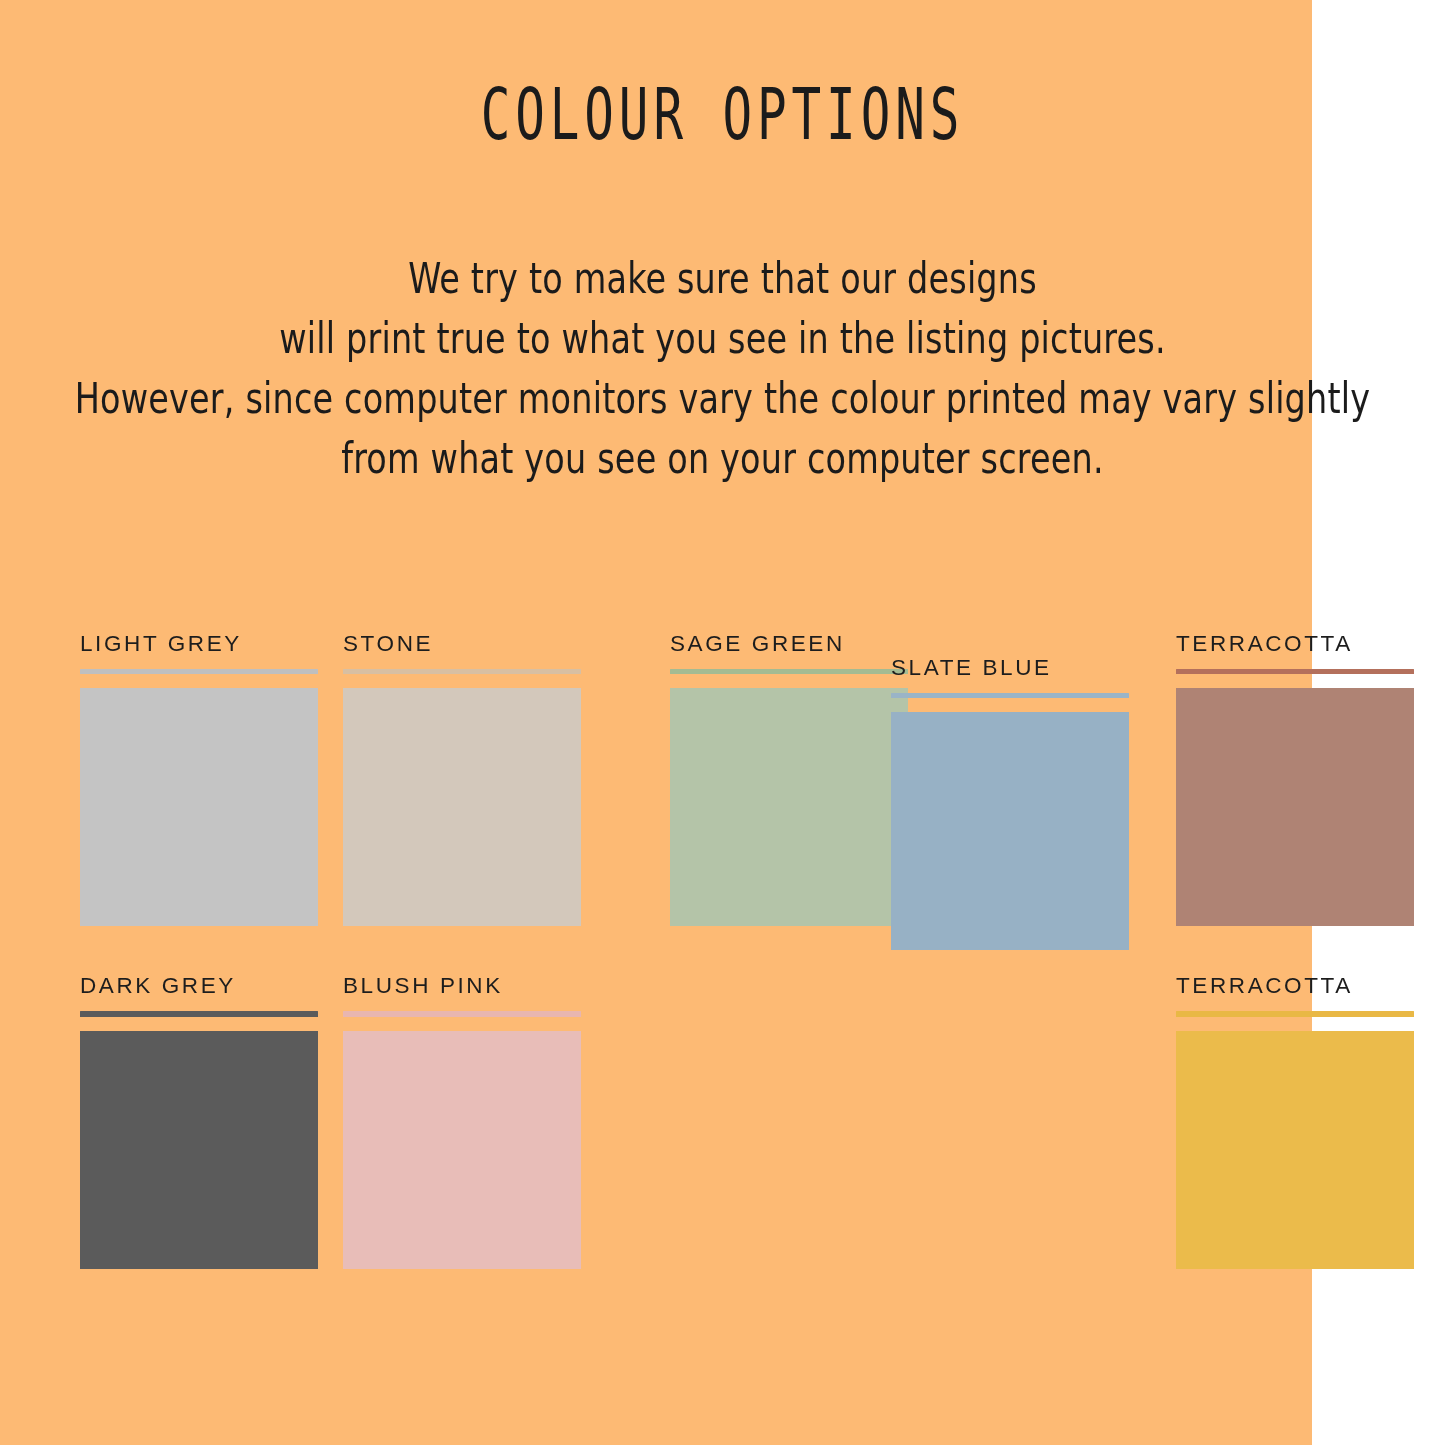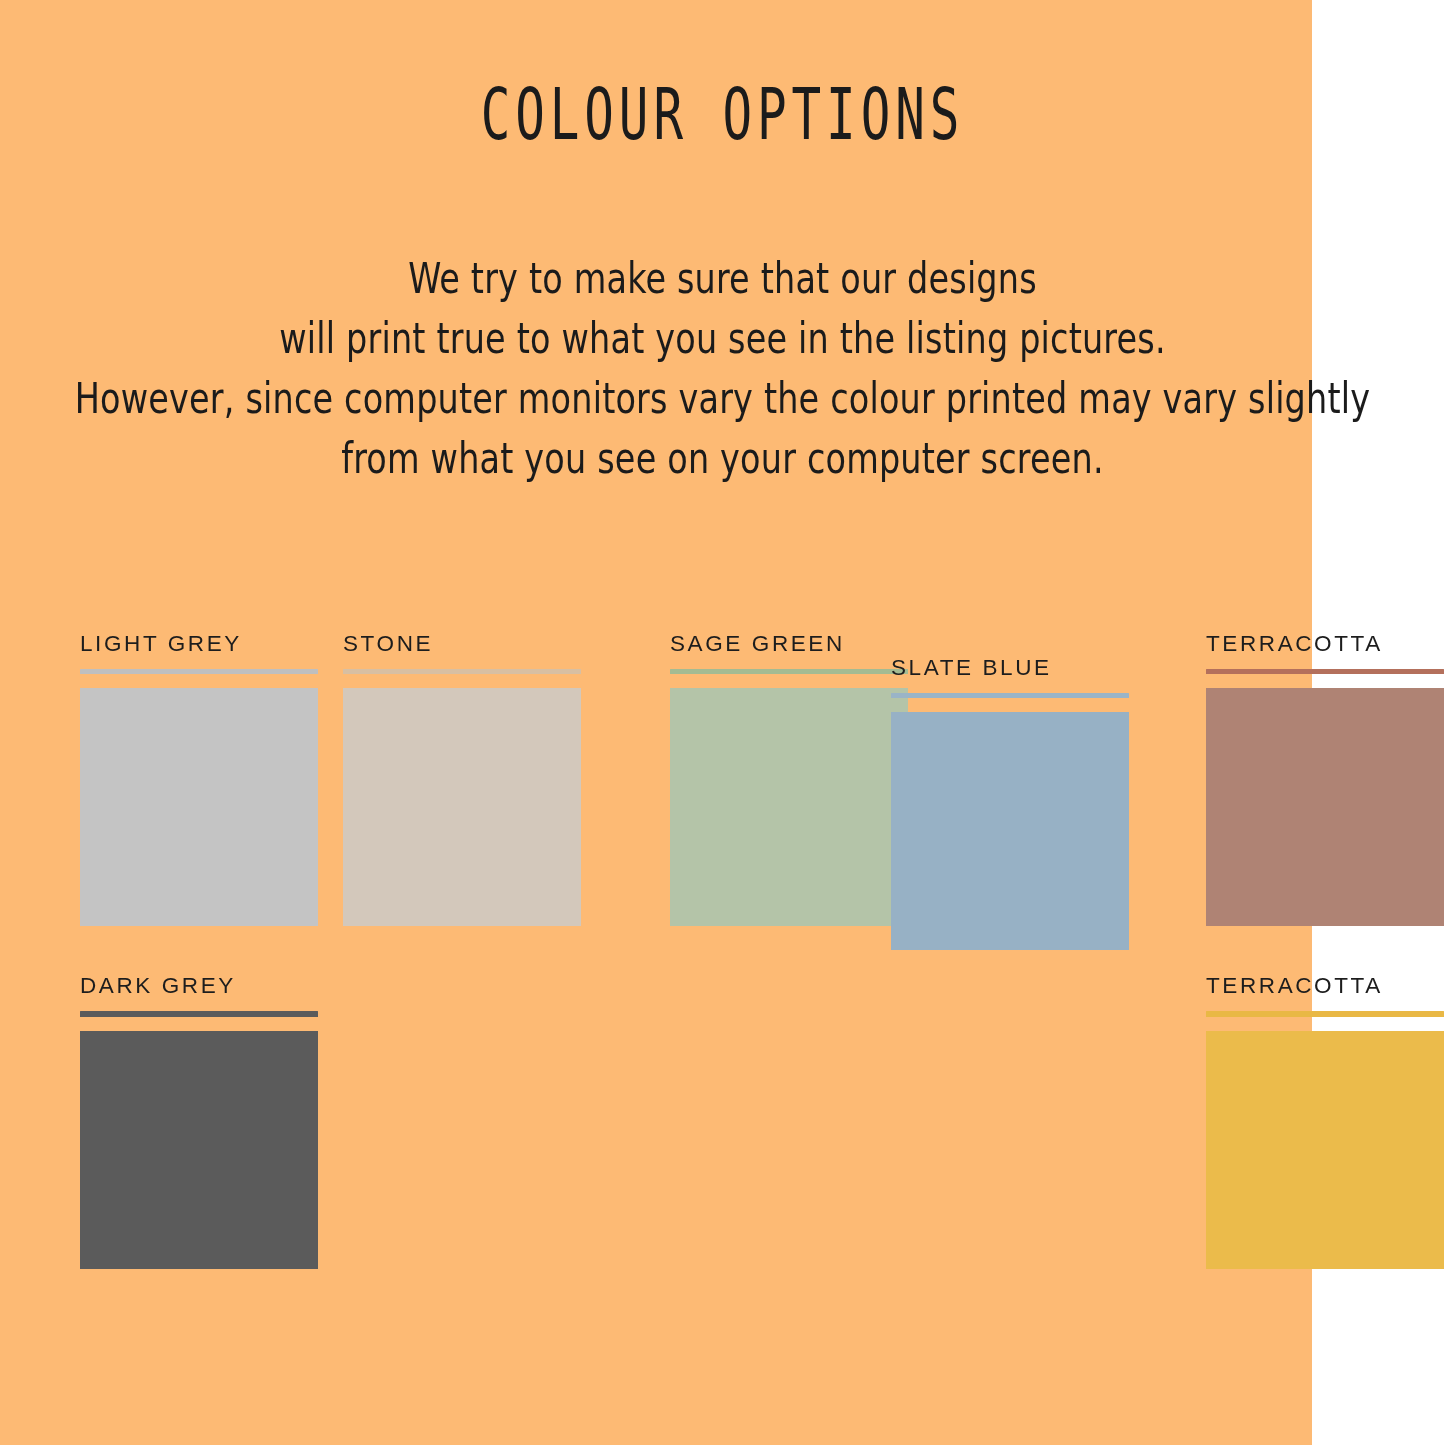--- a/index.html
+++ b/index.html
@@ -82,21 +82,21 @@
     position:absolute;
     top:0;
     width:238px;
   }
 
   
   .col-0 { left:0px;margin-left:48px;    }
   .col-1 { left:287px;margin-left:24px;  }
   .col-2 { left:594px;padding-left:44px;  }
   .col-3 { left:859px;margin-top:24px;  }
-  .col-4 { left:1174px; }
+  .col-4 { left:1144px; }
 
   .swatch-label {
     font-family:"Liberation Sans", sans-serif;
     font-size:22.5px;
     line-height:24px;
     font-weight:300;
     letter-spacing:2.6px;
     color:#1d1d1d;
     white-space:nowrap;
     height:26px;
@@ -169,20 +169,25 @@
     </div>
 
     <div class="row row-2">
 
       <div class="cell col-0">
         <div class="swatch-label">DARK GREY</div>
         <div class="swatch-rule" style="background-color: rgb(91, 91, 91);"></div>
         <div class="swatch-chip" style="background-color: rgb(91, 91, 91);"></div>
       </div>
 
+      <div class="cell col-1">
+        <div class="swatch-label">BLUSH PINK</div>
+        <div class="swatch-rule" style="background-color: rgb(232, 182, 176);"></div>
+        <div class="swatch-chip" style="background-color: rgb(232, 189, 184);"></div>
+      </div>
 
 
 
       <div class="cell col-4">
         <div class="swatch-label">TERRACOTTA</div>
         <div class="swatch-rule" style="background-color: rgb(233, 184, 69);"></div>
         <div class="swatch-chip" style="background-color: rgb(235, 187, 75);"></div>
       </div>
 
     </div>

